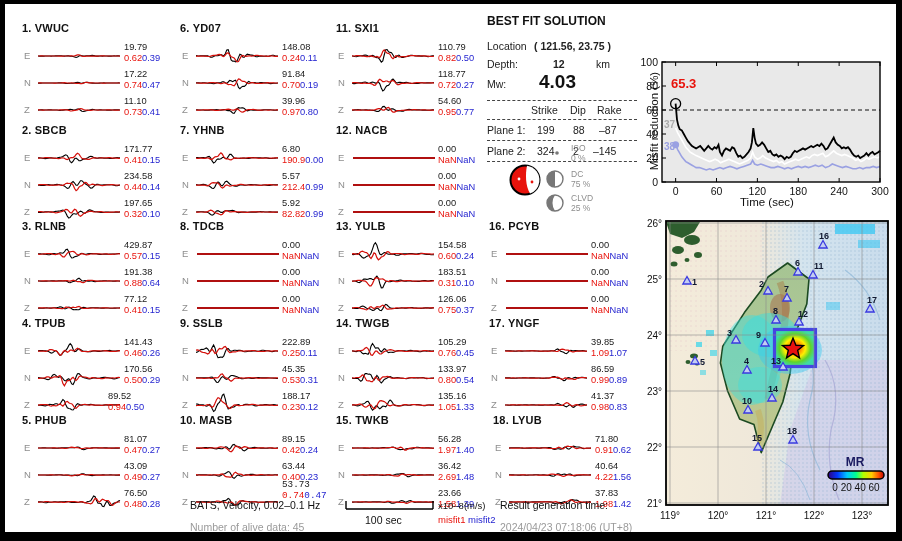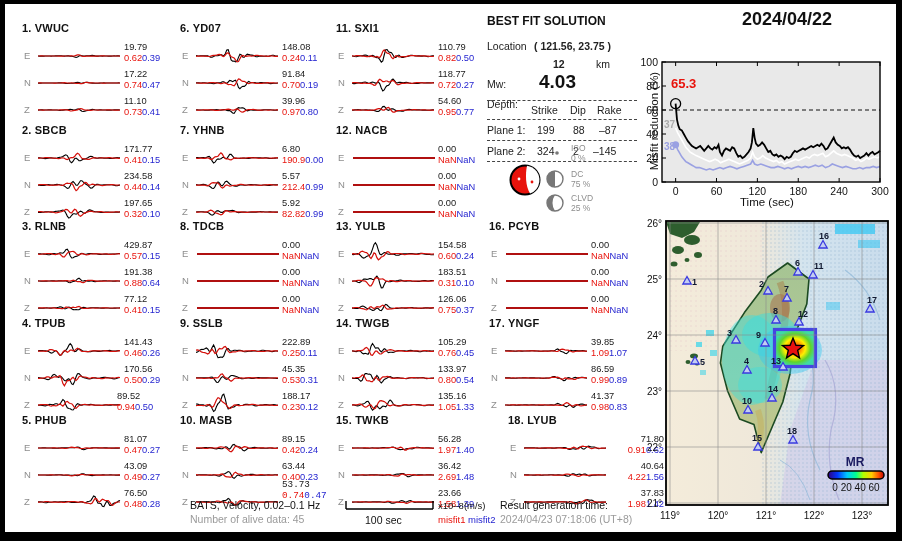--- a/index.html
+++ b/index.html
@@ -19,21 +19,21 @@
   .tight .m2{margin-left:0px;}
   
   .bf-label{font-size:10.5px;color:#222;}
   .bf-bold{font-weight:bold;}
   .dashline{position:absolute;border-top:1px dashed #444;width:150px;left:0;}
   .gray2{color:#8d8d8d;font-size:8.5px;line-height:9.5px;}
   
   #dt{position:absolute;left:672px;top:8px;width:230px;text-align:center;font-weight:bold;font-size:18px;line-height:22px;}
   
   .f-black{font-size:10.5px;color:#111;white-space:nowrap;}
-  .f-gray{font-size:10.5px;color:#9a9a9a;white-space:nowrap;}
+  .f-gray{font-size:10.5px;color:#9a9a9a;white-space:nowrap;margin-top:8px;}
   .f-small{font-size:9.5px;}
   text{font-family:"Liberation Sans",sans-serif;}
 </style>
 </head>
 <body>
 
 <div id="stage">
   <div id="frame"></div>
 
   <div id="wavegrid" class="abs" style="left:0;top:0;width:650px;height:500px;">
@@ -145,21 +145,21 @@
         </svg>
         <div class="vals" style="left: 104px; top: 47px;">
           <div class="amp">170.56</div>
           <div class="mis"><span class="m1">0.50</span><span class="m2">0.29</span></div>
         </div>
         <div class="clabel" style="left: 4px; top: 82px;">Z</div>
         <svg width="84" height="26" style="position:absolute;left:18px;top:75px">
           <polyline points="0.0,13.1 1.5,13.2 2.9,13.2 4.4,13.4 5.9,13.7 7.3,13.9 8.8,13.5 10.3,12.8 11.7,12.4 13.2,12.5 14.6,12.7 16.1,12.3 17.6,11.7 19.0,11.8 20.5,12.7 22.0,12.3 23.4,9.8 24.9,7.6 26.4,8.8 27.8,12.8 29.3,15.8 30.8,16.5 32.2,16.7 33.7,17.7 35.1,18.0 36.6,16.0 38.1,13.0 39.5,11.7 41.0,12.3 42.5,13.1 43.9,13.1 45.4,12.7 46.9,12.6 48.3,12.8 49.8,12.8 51.3,12.6 52.7,12.4 54.2,12.5 55.6,12.9 57.1,13.2 58.6,13.3 60.0,13.3 61.5,13.3 63.0,13.4 64.4,13.3 65.9,13.1 67.4,12.9 68.8,12.9 70.3,13.1 71.8,13.2 73.2,13.1 74.7,12.8 76.1,12.8 77.6,12.8 79.1,12.7 80.5,12.5 82.0,12.5 " fill="none" stroke="#000" stroke-width="1.1"></polyline>
           <polyline points="0.0,13.2 1.5,12.9 2.9,12.7 4.4,12.7 5.9,12.7 7.3,12.6 8.8,12.6 10.3,13.0 11.7,13.8 13.2,14.1 14.6,13.7 16.1,13.5 17.6,13.8 19.0,13.7 20.5,12.5 22.0,11.9 23.4,13.1 24.9,14.1 26.4,12.5 27.8,9.9 29.3,9.4 30.8,10.8 32.2,11.5 33.7,11.7 35.1,13.4 36.6,15.8 38.1,16.4 39.5,14.9 41.0,13.5 42.5,13.0 43.9,12.9 45.4,12.5 46.9,12.3 48.3,12.6 49.8,13.0 51.3,13.1 52.7,12.9 54.2,12.8 55.6,12.9 57.1,13.1 58.6,13.0 60.0,13.1 61.5,13.2 63.0,13.4 64.4,13.3 65.9,13.0 67.4,12.9 68.8,12.8 70.3,12.8 71.8,12.6 73.2,12.7 74.7,12.9 76.1,13.2 77.6,13.2 79.1,13.1 80.5,13.1 82.0,13.2 " fill="none" stroke="#d40f0a" stroke-width="1.2"></polyline>
         </svg>
-        <div class="vals" style="left: 97px; top: 74px;">
+        <div class="vals" style="left: 88px; top: 74px;">
           <div class="amp">89.52</div>
           <div class="mis"><span class="m1">0.94</span><span class="m2">0.50</span></div>
         </div>
       </div>
       <div class="station" style="left: 20px; top: 414px;">
         <div class="st-head">5.  PHUB</div>
         <div class="clabel" style="left: 4px; top: 28px;">E</div>
         <svg width="84" height="26" style="position:absolute;left:18px;top:21px">
           <polyline points="0.0,13.0 1.5,13.0 2.9,13.0 4.4,12.9 5.9,12.9 7.3,12.9 8.8,13.0 10.3,13.0 11.7,13.0 13.2,13.0 14.6,13.1 16.1,13.1 17.6,13.2 19.0,13.2 20.5,13.1 22.0,13.0 23.4,12.8 24.9,12.8 26.4,12.8 27.8,12.9 29.3,12.8 30.8,12.7 32.2,12.6 33.7,12.7 35.1,12.8 36.6,12.7 38.1,12.3 39.5,12.0 41.0,12.3 42.5,13.2 43.9,14.2 45.4,14.7 46.9,14.4 48.3,13.8 49.8,13.4 51.3,13.2 52.7,13.1 54.2,12.9 55.6,12.8 57.1,12.7 58.6,12.8 60.0,12.9 61.5,13.0 63.0,13.0 64.4,13.0 65.9,12.9 67.4,12.9 68.8,12.9 70.3,13.0 71.8,13.0 73.2,13.1 74.7,13.1 76.1,13.1 77.6,13.1 79.1,13.1 80.5,13.1 82.0,13.0 " fill="none" stroke="#000" stroke-width="1.1"></polyline>
           <polyline points="0.0,13.0 1.5,13.0 2.9,13.0 4.4,13.0 5.9,13.0 7.3,13.0 8.8,13.0 10.3,13.0 11.7,13.0 13.2,13.0 14.6,12.9 16.1,12.9 17.6,12.9 19.0,13.0 20.5,13.0 22.0,13.1 23.4,13.1 24.9,13.2 26.4,13.3 27.8,13.4 29.3,13.2 30.8,12.8 32.2,12.3 33.7,12.2 35.1,12.4 36.6,12.6 38.1,12.7 39.5,12.7 41.0,13.0 42.5,13.5 43.9,13.7 45.4,13.5 46.9,13.0 48.3,12.9 49.8,13.1 51.3,13.3 52.7,13.2 54.2,13.1 55.6,12.9 57.1,12.9 58.6,13.0 60.0,12.9 61.5,12.9 63.0,12.9 64.4,12.9 65.9,13.0 67.4,13.1 68.8,13.1 70.3,13.1 71.8,13.1 73.2,13.1 74.7,13.1 76.1,13.0 77.6,12.9 79.1,12.9 80.5,12.9 82.0,13.0 " fill="none" stroke="#d40f0a" stroke-width="1.2"></polyline>
@@ -531,21 +531,21 @@
         <div class="clabel" style="left: 4px; top: 82px;">Z</div>
         <svg width="84" height="26" style="position:absolute;left:18px;top:75px">
           <polyline points="0.0,13.0 1.5,13.0 2.9,13.1 4.4,13.2 5.9,13.1 7.3,13.0 8.8,13.0 10.3,13.1 11.7,13.2 13.2,13.1 14.6,13.1 16.1,13.0 17.6,13.0 19.0,12.8 20.5,12.8 22.0,12.9 23.4,13.0 24.9,13.0 26.4,12.9 27.8,12.9 29.3,12.9 30.8,13.0 32.2,13.0 33.7,13.1 35.1,13.2 36.6,13.3 38.1,13.2 39.5,13.0 41.0,13.0 42.5,13.0 43.9,13.0 45.4,12.9 46.9,12.9 48.3,13.1 49.8,12.8 51.3,12.0 52.7,11.4 54.2,11.9 55.6,12.9 57.1,13.3 58.6,13.5 60.0,14.2 61.5,14.8 63.0,13.9 64.4,12.8 65.9,13.3 67.4,14.9 68.8,15.3 70.3,14.1 71.8,13.0 73.2,12.7 74.7,12.4 76.1,12.0 77.6,12.1 79.1,12.6 80.5,13.1 82.0,13.0 " fill="none" stroke="#000" stroke-width="1.1"></polyline>
           <polyline points="0.0,13.0 1.5,13.0 2.9,13.0 4.4,13.0 5.9,12.9 7.3,12.9 8.8,12.9 10.3,12.9 11.7,13.0 13.2,12.9 14.6,12.9 16.1,12.9 17.6,13.0 19.0,13.1 20.5,13.2 22.0,13.2 23.4,13.1 24.9,13.0 26.4,12.9 27.8,13.0 29.3,13.0 30.8,13.1 32.2,13.0 33.7,12.9 35.1,12.8 36.6,12.8 38.1,12.9 39.5,12.9 41.0,13.0 42.5,13.1 43.9,13.1 45.4,13.1 46.9,13.2 48.3,13.2 49.8,13.2 51.3,13.2 52.7,13.2 54.2,13.3 55.6,13.5 57.1,13.3 58.6,12.6 60.0,11.5 61.5,10.7 63.0,11.0 64.4,12.2 65.9,13.5 67.4,14.0 68.8,13.5 70.3,12.9 71.8,12.6 73.2,13.0 74.7,13.6 76.1,13.8 77.6,13.7 79.1,13.3 80.5,13.0 82.0,12.8 " fill="none" stroke="#d40f0a" stroke-width="1.2"></polyline>
         </svg>
         <div class="vals" style="left: 104px; top: 74px;">
           <div class="amp">41.37</div>
           <div class="mis"><span class="m1">0.98</span><span class="m2">0.83</span></div>
         </div>
       </div>
-      <div class="station" style="left: 506px; top: 414px; text-align: right;">
+      <div class="station" style="left: 491px; top: 414px;">
         <div class="st-head">18.  LYUB</div>
         <div class="clabel" style="left: 4px; top: 28px;">E</div>
         <svg width="84" height="26" style="position:absolute;left:18px;top:21px">
           <polyline points="0.0,13.1 1.5,12.9 2.9,12.8 4.4,12.8 5.9,12.8 7.3,12.8 8.8,12.8 10.3,12.8 11.7,13.0 13.2,13.1 14.6,13.2 16.1,13.2 17.6,13.1 19.0,13.1 20.5,13.1 22.0,13.1 23.4,13.0 24.9,13.0 26.4,13.0 27.8,13.1 29.3,13.1 30.8,13.1 32.2,12.9 33.7,12.7 35.1,12.7 36.6,12.7 38.1,12.7 39.5,12.6 41.0,12.6 42.5,13.1 43.9,13.9 45.4,14.4 46.9,14.3 48.3,13.8 49.8,13.8 51.3,14.1 52.7,13.9 54.2,12.9 55.6,12.1 57.1,12.5 58.6,13.7 60.0,14.1 61.5,13.1 63.0,11.7 64.4,11.2 65.9,11.6 67.4,12.0 68.8,12.0 70.3,12.1 71.8,12.6 73.2,13.2 74.7,13.6 76.1,13.5 77.6,13.3 79.1,13.2 80.5,13.2 82.0,13.1 " fill="none" stroke="#000" stroke-width="1.1"></polyline>
           <polyline points="0.0,12.9 1.5,13.0 2.9,13.1 4.4,13.1 5.9,13.1 7.3,13.1 8.8,13.1 10.3,13.1 11.7,13.0 13.2,12.9 14.6,13.0 16.1,13.1 17.6,13.1 19.0,13.0 20.5,12.9 22.0,12.9 23.4,12.9 24.9,12.9 26.4,12.9 27.8,12.9 29.3,13.0 30.8,13.1 32.2,13.1 33.7,13.0 35.1,12.9 36.6,12.9 38.1,13.1 39.5,13.3 41.0,13.4 42.5,13.5 43.9,13.6 45.4,13.7 46.9,13.5 48.3,12.7 49.8,12.2 51.3,12.7 52.7,13.6 54.2,13.8 55.6,12.7 57.1,11.5 58.6,11.1 60.0,11.4 61.5,11.5 63.0,11.5 64.4,12.1 65.9,13.0 67.4,13.7 68.8,13.5 70.3,13.0 71.8,12.8 73.2,13.0 74.7,13.2 76.1,13.3 77.6,13.2 79.1,13.2 80.5,13.2 82.0,13.1 " fill="none" stroke="#d40f0a" stroke-width="1.2"></polyline>
         </svg>
         <div class="vals" style="left: 104px; top: 20px;">
           <div class="amp">71.80</div>
           <div class="mis"><span class="m1">0.91</span><span class="m2">0.62</span></div>
         </div>
@@ -567,21 +567,21 @@
           <div class="amp">37.83</div>
           <div class="mis"><span class="m1">1.98</span><span class="m2">1.42</span></div>
         </div>
       </div>
     </div>
 
   <div class="abs" style="left:487px;top:14px;width:155px;height:196px;">
     <div class="abs" style="left:0;top:0;font-size:12px;font-weight:bold;">BEST FIT SOLUTION</div>
     <div class="abs bf-label" style="left:0;top:26px;">Location</div>
     <div class="abs bf-label bf-bold" style="left:47px;top:26px;">( 121.56,  23.75 )</div>
-    <div class="abs bf-label" style="left:0;top:44px;margin-top:40px;">Depth:</div>
+    <div class="abs bf-label" style="left:0;top:44px;">Depth:</div>
     <div class="abs bf-label bf-bold" style="left:66px;top:44px;">12</div>
     <div class="abs bf-label" style="left:82px;top:44px;padding-left:27px;">km</div>
     <div class="abs bf-label" style="left:0;top:64px;">Mw:</div>
     <div class="abs" style="left:52px;top:57px;font-size:19px;font-weight:bold;">4.03</div>
 
     <div class="dashline" style="top:86px;"></div>
     <div class="abs bf-label" style="left:44px;top:90px;">Strike</div>
     <div class="abs bf-label" style="left:83px;top:90px;">Dip</div>
     <div class="abs bf-label" style="left:110px;top:90px;">Rake</div>
     <div class="dashline" style="top:105px;"></div>
@@ -622,21 +622,20 @@
       <circle cx="0" cy="0" r="8" fill="#fff" stroke="#777" stroke-width="1.4"></circle>
       <path d="M 0,-8 A 8,8 0 0 0 0,8 A 14,14 0 0 1 0,-8 Z" fill="#777"></path>
     </svg>
     <div class="abs gray2" style="left:84px;top:180px;">
       <div>CLVD</div>
       <div>25 %</div>
     </div>
   </div>
 
   <div id="dt">
-    <div>2024/04/22</div>
   </div>
 
   <svg id="chart" class="abs" style="left:630px;top:48px;" width="272" height="168" viewBox="0 0 272 168">
       <rect x="32" y="14" width="218" height="120" fill="#e9e9e9" stroke="none"></rect>
       <line x1="32" y1="62" x2="250" y2="62" stroke="#111" stroke-width="1" stroke-dasharray="4,3"></line>
       <polyline points="45.6,55.6 47.0,71.6 48.3,77.6 49.7,81.2 51.8,82.4 53.8,86.0 55.8,89.6 57.9,93.2 59.9,95.6 62.0,98.0 64.0,99.2 66.1,100.4 68.1,99.2 70.2,98.0 72.2,100.4 74.2,102.8 76.3,100.4 78.3,98.0 80.4,100.4 82.4,101.6 84.5,99.2 86.5,100.4 88.5,96.8 89.9,104.0 92.0,107.6 94.0,102.8 96.0,100.4 98.1,101.6 100.1,102.8 102.2,99.2 104.2,100.4 106.3,105.2 108.3,108.8 110.3,107.6 112.4,110.0 114.4,108.8 116.5,106.4 118.5,104.0 120.6,100.4 121.9,94.4 123.3,80.0 124.6,89.6 126.0,95.6 128.1,98.0 130.1,96.8 132.1,94.4 134.2,96.8 136.2,100.4 138.3,104.0 140.3,102.8 142.4,106.4 144.4,107.6 146.4,106.4 148.5,108.8 150.5,107.6 152.6,108.8 154.6,111.2 156.7,108.8 158.7,110.0 160.8,108.8 162.8,105.2 164.8,102.8 166.9,104.0 168.9,102.8 171.0,101.6 173.0,100.4 175.1,101.6 177.1,100.4 179.2,99.2 181.2,98.0 183.2,99.2 185.3,98.0 187.3,96.8 189.4,98.0 191.4,95.6 193.5,98.0 195.5,101.6 197.5,100.4 199.6,96.8 201.6,93.2 203.7,89.6 205.7,94.4 207.8,96.8 209.8,98.0 211.8,100.4 213.9,99.2 215.9,100.4 218.0,99.2 220.0,101.6 222.1,105.2 224.1,107.6 226.2,108.8 228.2,107.6 230.2,110.0 232.3,108.8 234.3,107.6 236.4,105.2 238.4,107.6 240.5,105.2 242.5,104.0 244.5,106.4 246.6,105.2 248.6,104.0 250.0,102.8" fill="none" stroke="#000000" stroke-width="1.8"></polyline>
       <polyline points="45.6,80.0 47.7,84.8 49.7,88.4 51.8,92.0 53.8,95.6 55.8,99.2 57.9,101.6 59.9,104.0 62.0,105.2 64.0,106.4 66.1,107.6 68.8,108.8 71.5,110.0 74.2,111.2 77.0,112.4 79.7,113.6 82.4,112.4 85.1,111.2 87.9,112.4 90.6,114.8 93.3,113.6 96.0,112.4 98.8,111.2 101.5,112.4 104.2,113.6 106.9,114.8 109.7,116.0 112.4,114.8 115.1,113.6 117.8,112.4 120.6,110.0 122.6,104.0 124.6,108.8 127.4,111.2 130.1,110.0 132.8,107.6 135.6,110.0 138.3,111.2 141.0,112.4 143.7,113.6 146.4,112.4 149.2,114.8 151.9,113.6 154.6,116.0 157.3,114.8 160.1,113.6 162.8,112.4 165.5,111.2 168.3,112.4 171.0,111.2 173.7,110.0 176.4,108.8 179.2,110.0 181.9,107.6 184.6,106.4 187.3,107.6 190.0,106.4 192.8,105.2 195.5,108.8 198.2,107.6 201.0,105.2 203.7,102.8 206.4,105.2 209.1,106.4 211.8,107.6 214.6,106.4 217.3,107.6 220.0,108.8 222.8,110.0 225.5,112.4 228.2,111.2 230.9,113.6 233.7,112.4 236.4,110.0 239.1,111.2 241.8,110.0 244.5,108.8 247.3,110.0 250.0,108.8" fill="none" stroke="#ffffff" stroke-width="1.6"></polyline>
       <polyline points="45.6,96.8 47.7,101.6 49.7,105.2 51.8,108.8 53.8,111.2 55.8,113.6 57.9,114.8 59.9,116.0 62.0,117.2 64.0,118.4 66.1,119.6 69.5,119.6 72.9,120.8 76.3,122.0 79.7,120.8 83.1,122.0 86.5,120.8 89.9,119.6 93.3,120.8 96.7,119.6 100.1,118.4 103.5,119.6 106.9,120.8 110.3,119.6 113.8,118.4 117.2,117.2 120.6,116.0 122.6,112.4 124.6,116.0 127.4,117.2 130.8,116.0 134.2,117.2 137.6,118.4 141.0,119.6 144.4,119.6 147.8,118.4 151.2,119.6 154.6,120.8 158.0,119.6 161.4,120.8 164.8,119.6 168.3,118.4 171.7,119.6 175.1,118.4 178.5,119.6 181.9,118.4 185.3,117.2 188.7,118.4 192.1,117.2 195.5,119.6 198.9,118.4 202.3,116.0 205.7,117.2 209.1,118.4 212.5,119.6 215.9,118.4 219.3,119.6 222.8,120.8 226.2,120.8 229.6,119.6 233.0,120.8 236.4,119.6 239.8,119.6 243.2,118.4 246.6,119.6 250.0,118.4" fill="none" stroke="#9aa1e2" stroke-width="1.6"></polyline>
       <circle cx="45.625" cy="55.64" r="5" fill="none" stroke="#000" stroke-width="1.3"></circle>
       <circle cx="45.625" cy="96.8" r="3.5" fill="#9aa1e2"></circle>

